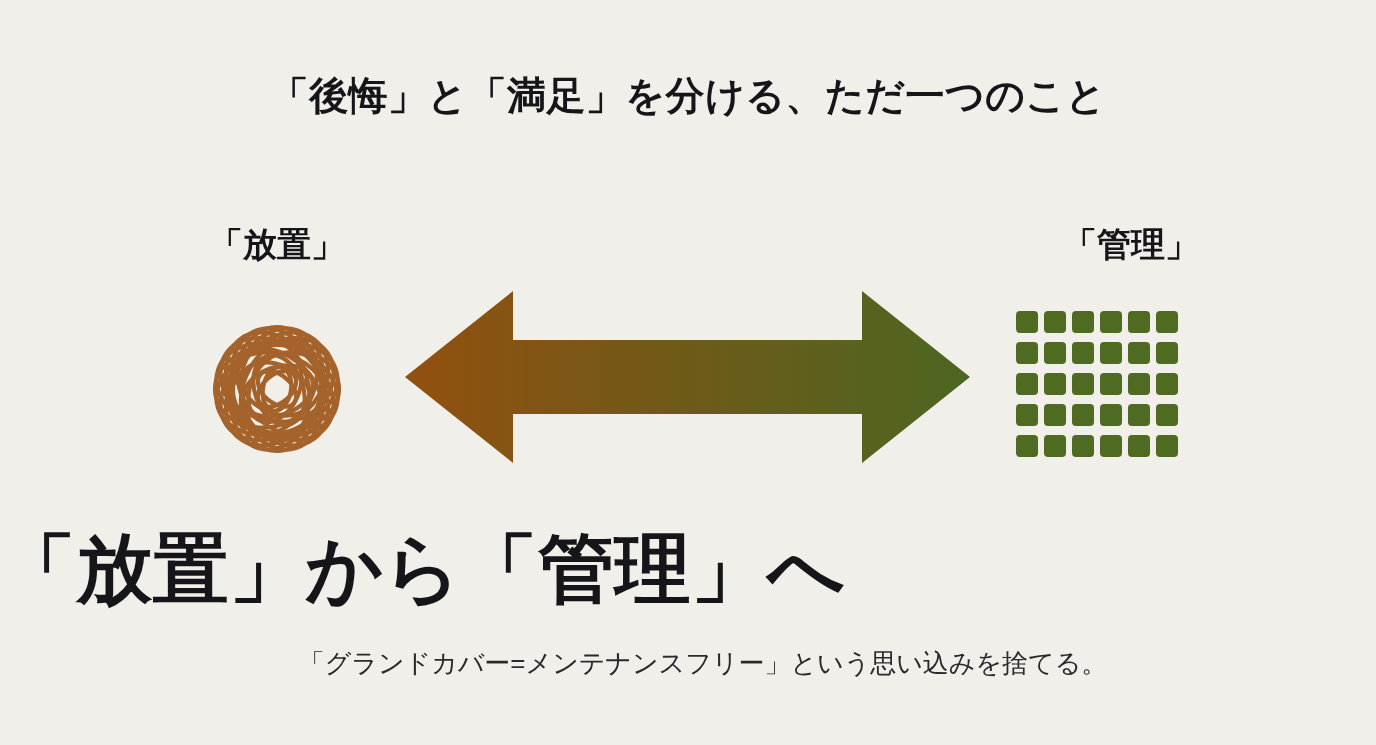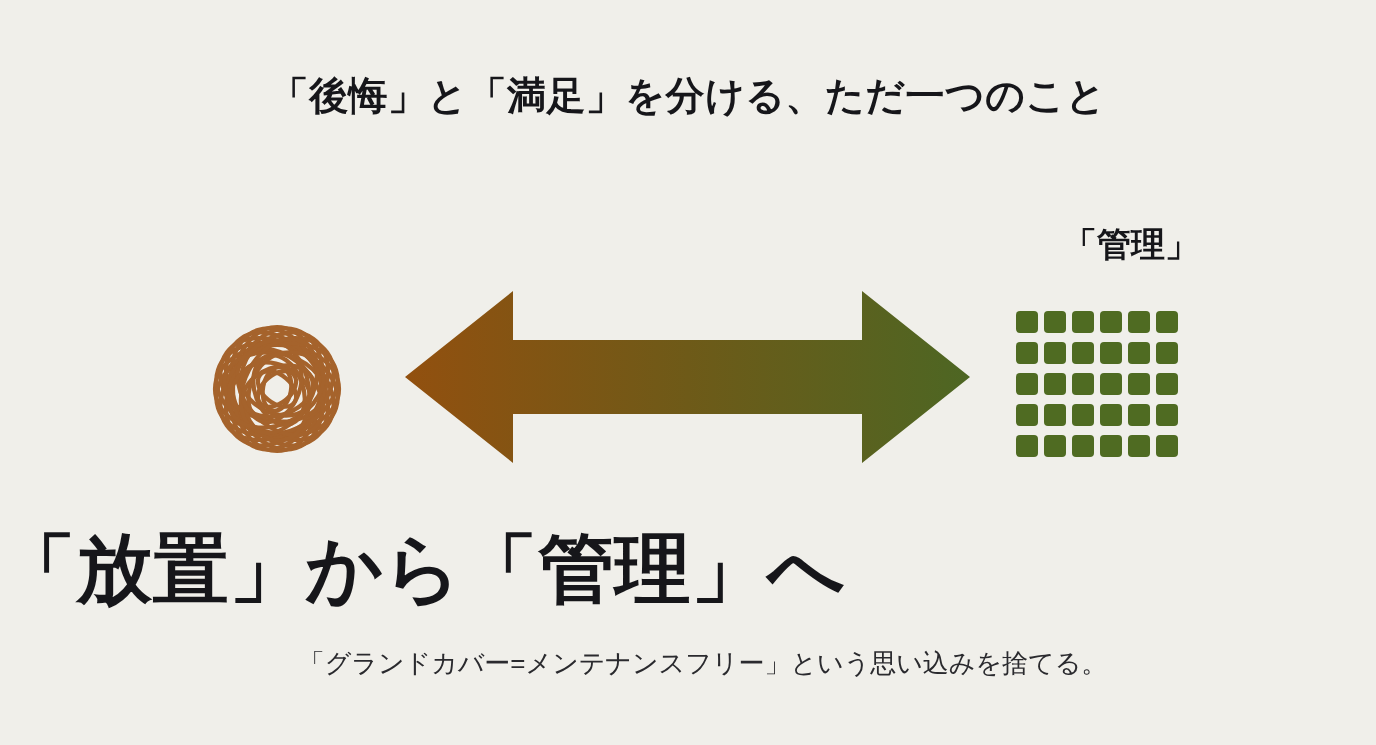--- a/index.html
+++ b/index.html
@@ -130,20 +130,21 @@
 </style>
 </head>
 <body>
 
 <div class="slide">
 
   <div class="eyebrow">「後悔」と「満足」を分ける、ただ一つのこと</div>
 
   <div class="diagram">
 
+    <div class="side-label left">「放置」</div>
 
     <div class="side-label right">「管理」</div>
 
     <div class="tangle">
       <svg viewBox="0 0 175 165" width="175" height="165" aria-hidden="true">
         <g fill="none" stroke="#A25C22" stroke-width="4.2" stroke-linecap="round" opacity="0.95">
           <ellipse cx="87" cy="82" rx="62" ry="44" transform="rotate(0 87 82)"></ellipse>
           <ellipse cx="87" cy="82" rx="62" ry="44" transform="rotate(18 87 82)"></ellipse>
           <ellipse cx="87" cy="82" rx="62" ry="44" transform="rotate(36 87 82)"></ellipse>
           <ellipse cx="87" cy="82" rx="62" ry="44" transform="rotate(54 87 82)"></ellipse>

